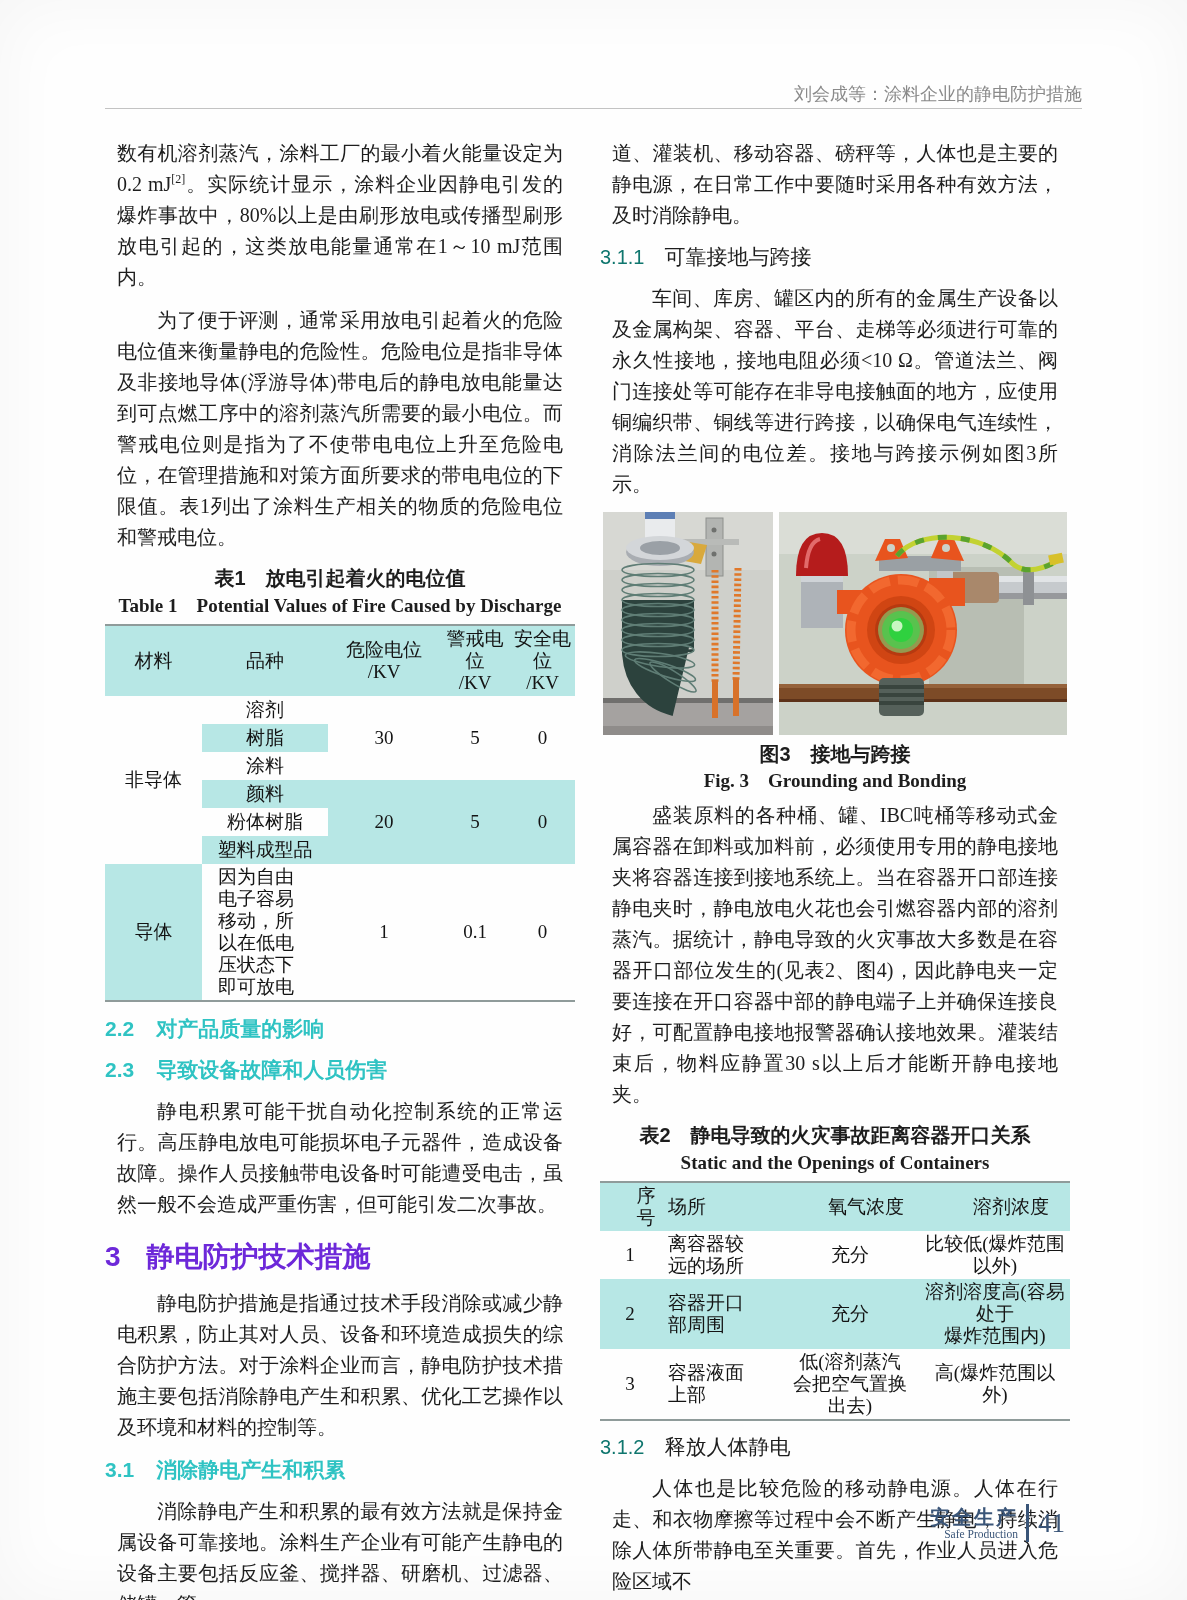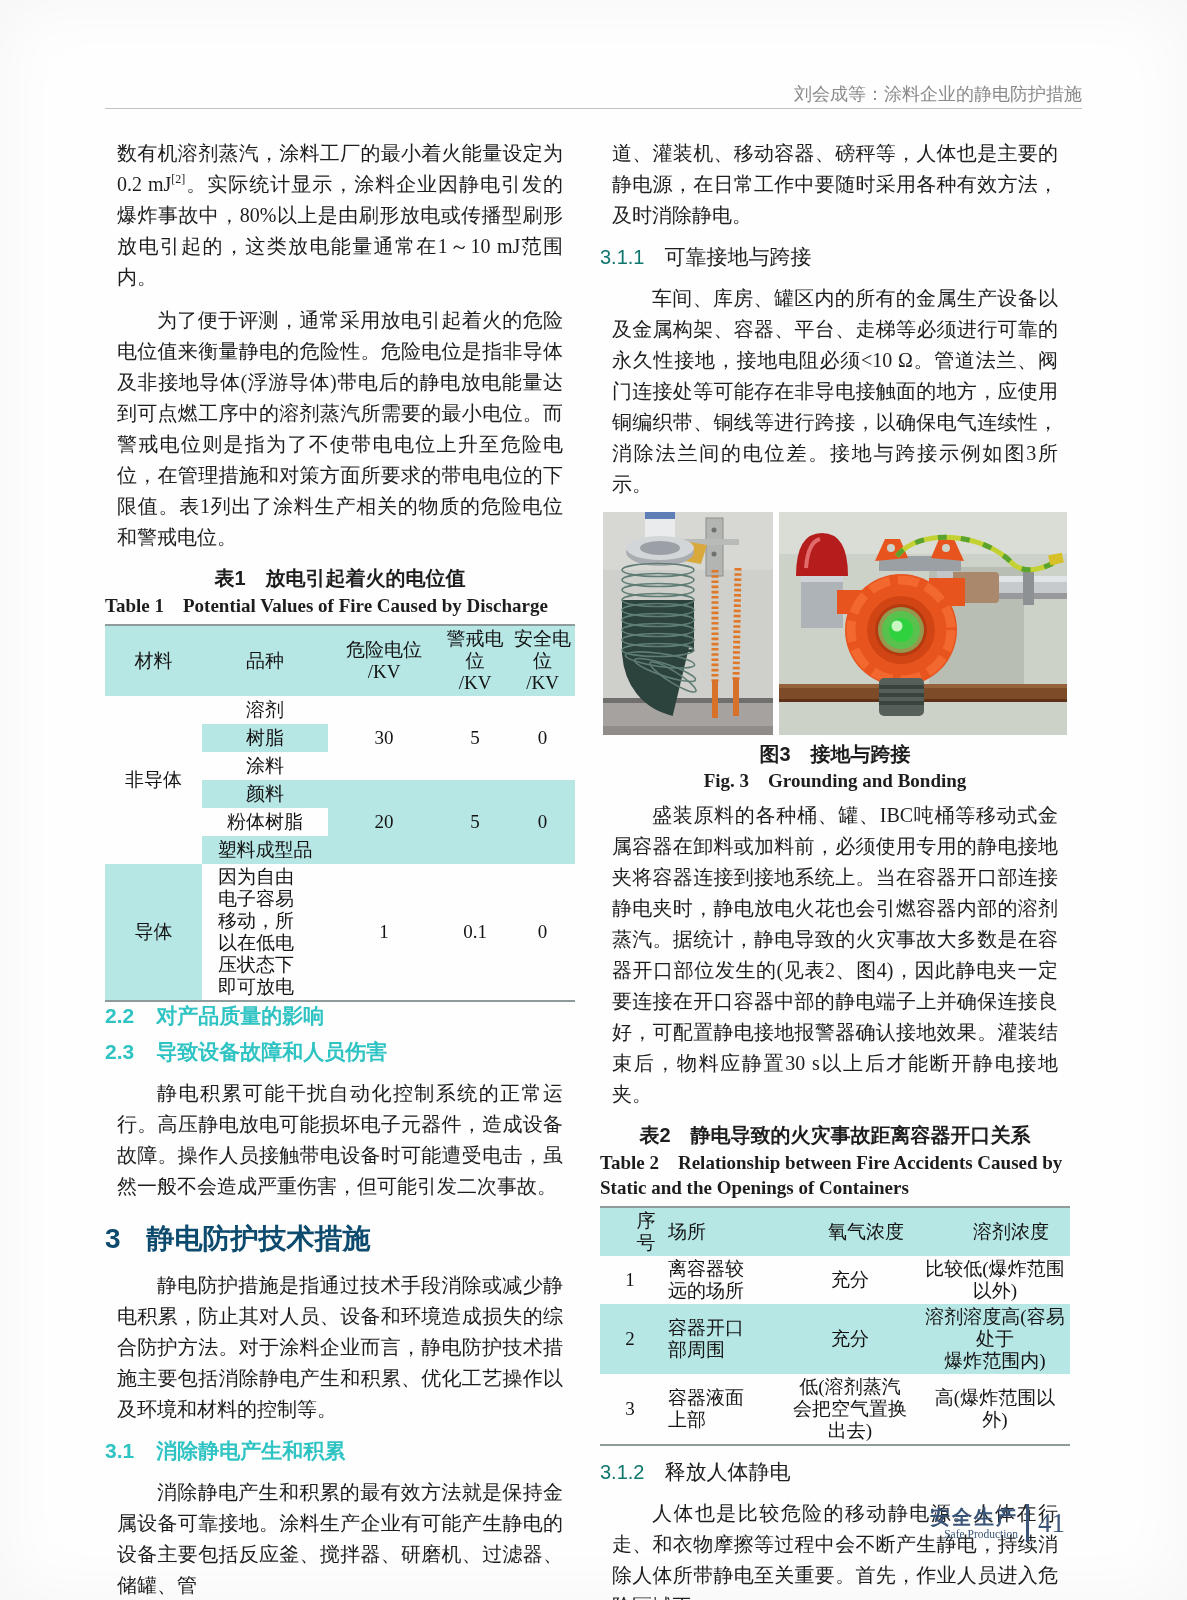--- a/index.html
+++ b/index.html
@@ -8,31 +8,31 @@
         font-family:"Liberation Serif","DejaVu Serif",serif;color:#1d1d1d;}
   .runhead{position:absolute;top:82px;left:105px;width:977px;text-align:right;
            font-size:18px;color:#8a8a8a;font-family:"Liberation Sans","DejaVu Sans",sans-serif;}
   .headrule{position:absolute;top:108px;left:105px;width:977px;height:1px;background:#c3c3c3;}
   .col{position:absolute;top:126px;width:470px;}
   .col-left{left:105px;}
   .col-right{left:600px;}
   p.para{margin:12px;font-size:20px;line-height:31px;text-align:justify;text-indent:2em;}
   p.noindent{text-indent:0;}
   sup.ref{font-size:12px;vertical-align:super;line-height:0;}
-  .sechead{margin:0 0 8px 0;font-family:"Liberation Sans","DejaVu Sans",sans-serif;
+  .sechead{margin:13px 0 8px 0;font-family:"Liberation Sans","DejaVu Sans",sans-serif;
            font-weight:bold;font-size:21px;color:#2fc3c3;}
   .sechead .num{margin-right:22px;}
   .bighead{margin:18px 0 12px 0;font-family:"Liberation Sans","DejaVu Sans",sans-serif;
-           font-weight:bold;font-size:28px;color:#0c4a6e;}
+           font-weight:bold;font-size:28px;color:#6d28d9;}
   .bighead .num{margin-right:26px;}
   .subhead{margin:12px 0 8px 0;font-size:21px;color:#1d1d1d;}
   .subhead .num{color:#0f766e;font-family:"Liberation Sans","DejaVu Sans",sans-serif;margin-right:20px;font-size:20px;}
   .tbl-title-cn{margin:10px 0 2px 0;text-align:center;font-family:"Liberation Sans","DejaVu Sans",sans-serif;
                 font-weight:bold;font-size:20px;line-height:26px;}
-  .tbl-title-en{margin:0 0 6px 0;text-align:left;font-weight:bold;font-size:19px;line-height:25px;}
+  .tbl-title-en{margin:0 0 6px 0;text-align:center;font-weight:bold;font-size:19px;line-height:25px;}
   table.tbl{width:100%;border-collapse:collapse;font-size:19px;line-height:22px;color:#141414;
             border-top:2px solid #8f9b9a;border-bottom:2px solid #8f9b9a;}
   table.tbl th,table.tbl td{font-weight:normal;text-align:center;vertical-align:middle;padding:2px 3px;}
   .fill{background:#b7e7e5;}
   .preline{white-space:pre-line;}
   .cell-left{text-align:left !important;padding-left:8px !important;}
   #t1 th{height:46px;}
   .t1row{height:28px;}
   .t1cond td{height:88px;}
   .t1note{text-align:left !important;padding:2px 16px !important;}
@@ -223,21 +223,20 @@
         <rect x="270" y="42" width="14" height="10" fill="#d8c02a" transform="rotate(-12 277 47)"></rect>
       </svg>
     </div>
     <p class="figcap-cn">图3　接地与跨接</p>
     <p class="figcap-en">Fig. 3　Grounding and Bonding</p>
 
     <p class="para" style="margin-top:6px;">盛装原料的各种桶、罐、IBC吨桶等移动式金属容器在卸料或加料前，必须使用专用的静电接地夹将容器连接到接地系统上。当在容器开口部连接静电夹时，静电放电火花也会引燃容器内部的溶剂蒸汽。据统计，静电导致的火灾事故大多数是在容器开口部位发生的(见表2、图4)，因此静电夹一定要连接在开口容器中部的静电端子上并确保连接良好，可配置静电接地报警器确认接地效果。灌装结束后，物料应静置30 s以上后才能断开静电接地夹。</p>
 
     <div>
       <p class="tbl-title-cn">表2　静电导致的火灾事故距离容器开口关系</p>
-      <p class="tbl-title-en" style="margin-bottom:0;">Table 2　Relationship between Fire Accidents Caused by</p>
       <p class="tbl-title-en">Static and the Openings of Containers</p>
       <table class="tbl" id="t2">
         <colgroup>
             <col style="width:60px">
             <col style="width:120px">
             <col style="width:140px">
             <col style="width:150px">
           </colgroup>
         <thead>
           <tr>

